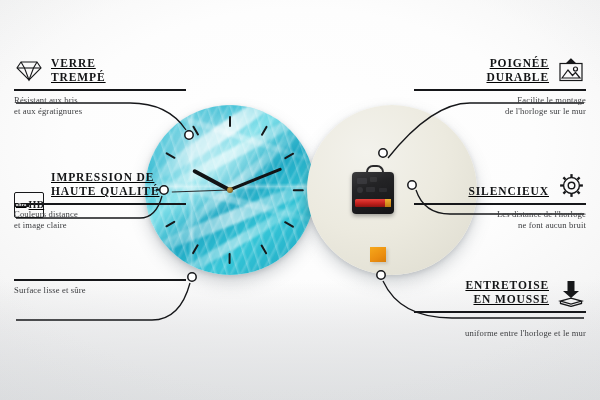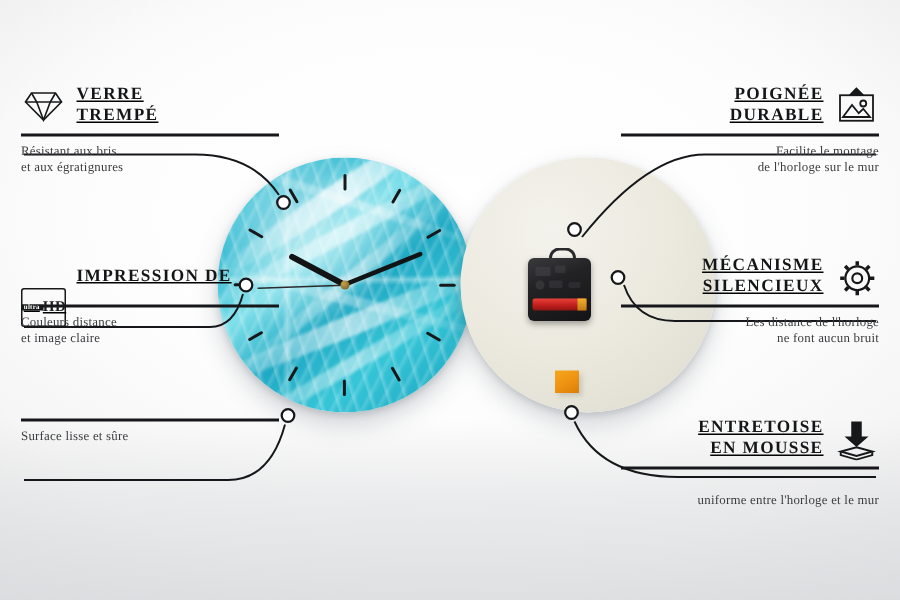--- a/index.html
+++ b/index.html
@@ -337,20 +337,21 @@
   <div class="feature left" id="feat-impression">
     <div class="feat-head">
       <span class="feat-icon">
         <span class="hd-badge">
           <span class="hd-ultra">ultra</span>
           <span class="hd-main">HD</span>
         </span>
       </span>
       <span class="feat-title">
         <span>IMPRESSION DE</span><br>
+        <span>HAUTE QUALITÉ</span>
       </span>
     </div>
     <div class="feat-rule"></div>
     <div class="feat-desc">
       <span>Couleurs distance</span><br>
       <span>et image claire</span>
     </div>
   </div>
 
   <div class="feature left" id="feat-bords">
@@ -394,21 +395,21 @@
             <path d="M2.2,14 H5.2"></path>
               <path d="M22.8,14 H25.8"></path>
             <path d="M5.6,5.6 L7.8,7.8"></path>
               <path d="M20.2,20.2 L22.4,22.4"></path>
             <path d="M22.4,5.6 L20.2,7.8"></path>
               <path d="M7.8,20.2 L5.6,22.4"></path>
           </g>
         </svg>
       </span>
       <span class="feat-title">
-        <span>MÉCANISME</span><br>
+        <br>
         <span>SILENCIEUX</span>
       </span>
     </div>
     <div class="feat-rule"></div>
     <div class="feat-desc">
       <span>Les distance de l'horloge</span><br>
       <span>ne font aucun bruit</span>
     </div>
   </div>
 

